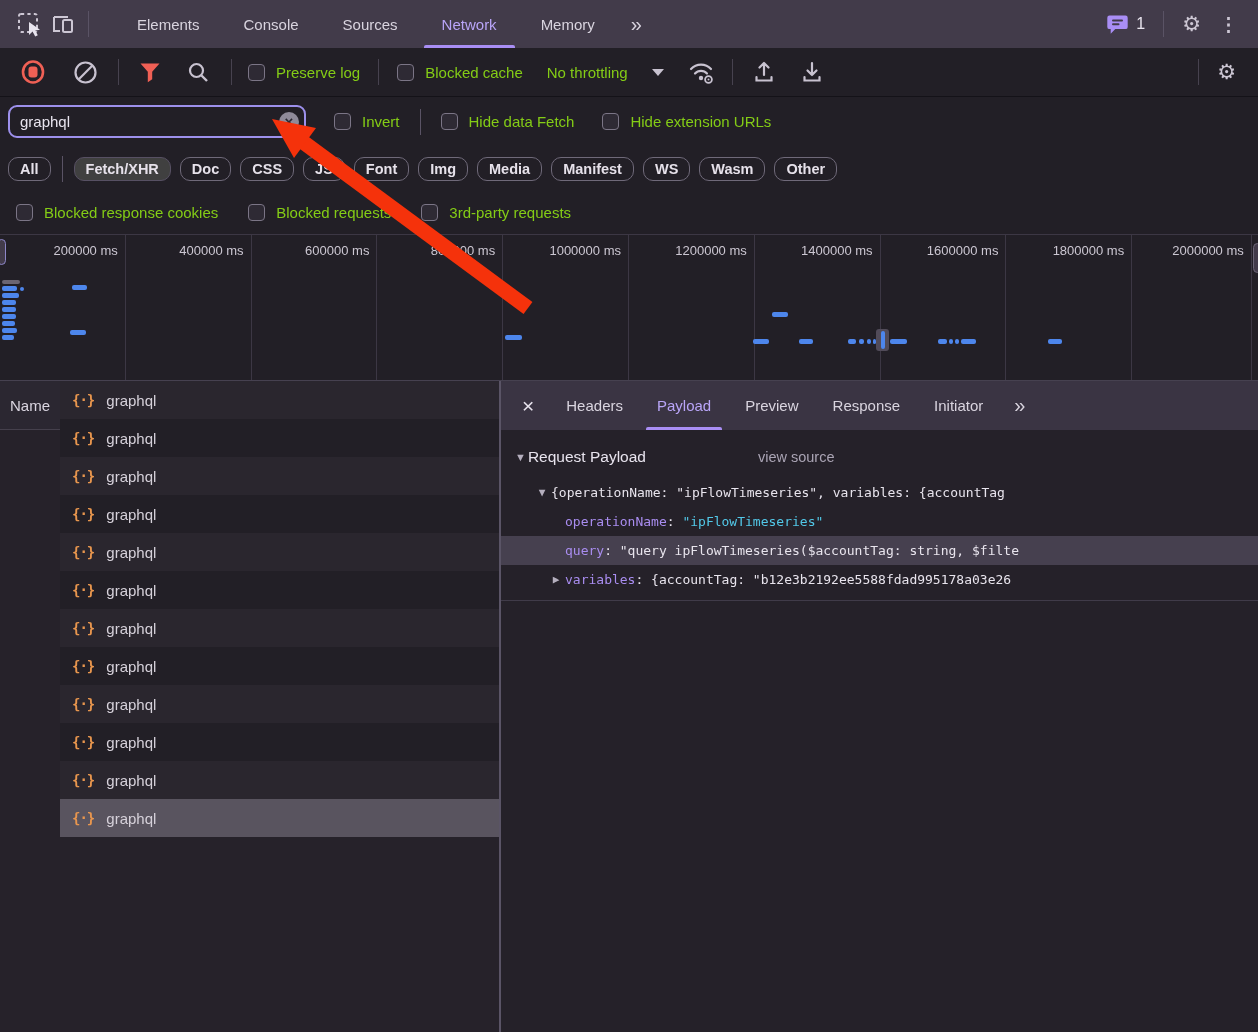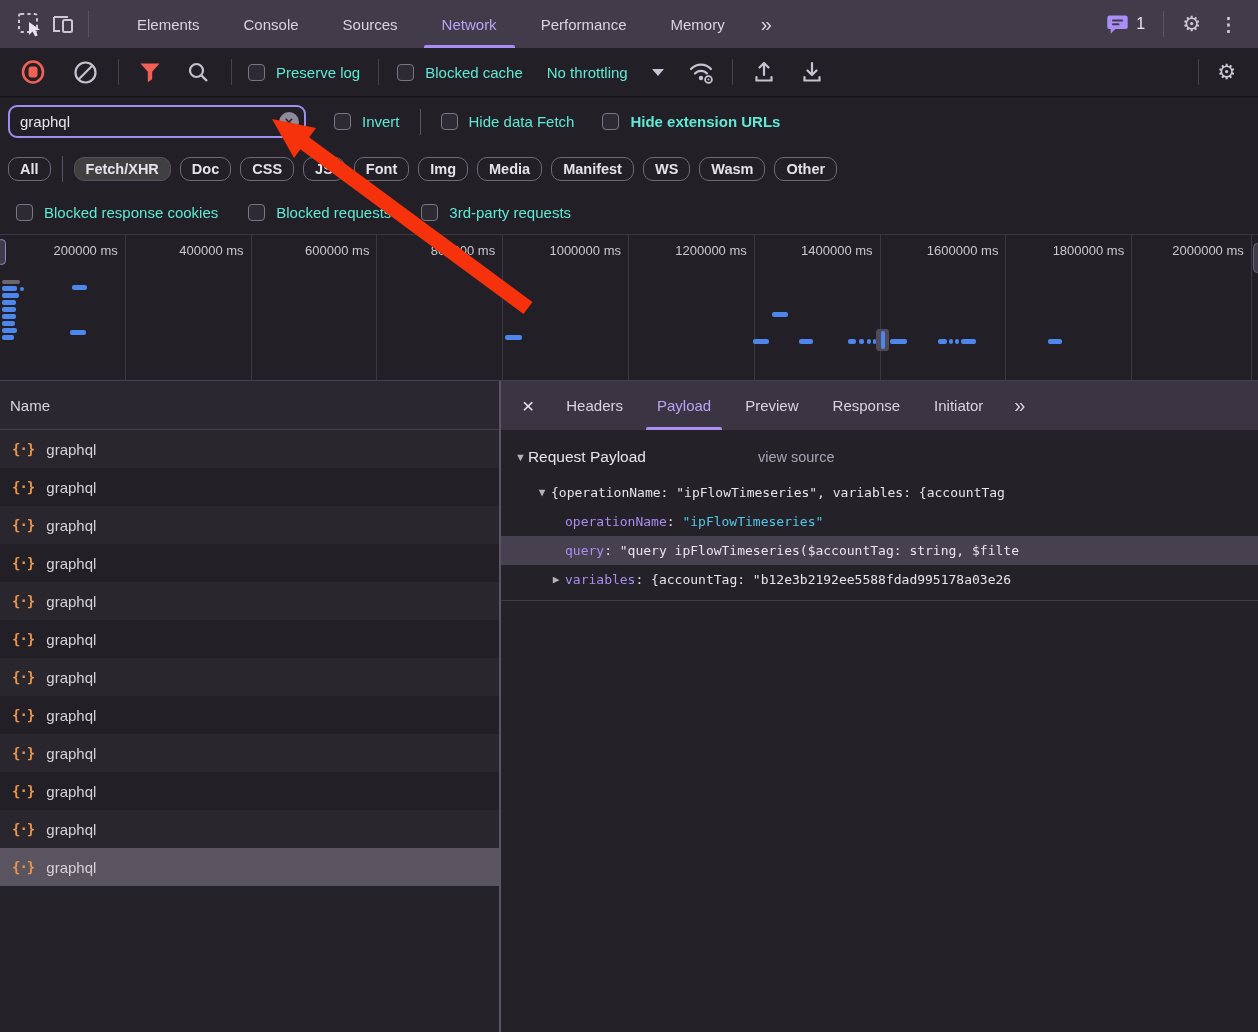--- a/index.html
+++ b/index.html
@@ -18,21 +18,21 @@
   .tab-more { display:flex; align-items:center; padding:0 14px; font-size:20px; color:#d9d4df; cursor:pointer; letter-spacing:-2px; }
   .tabbar-right { margin-left:auto; display:flex; align-items:center; }
   .issues { display:flex; align-items:center; gap:7px; cursor:pointer; margin-right:10px; }
   .issues .count { font-size:16px; color:#e8e4ee; }
   .glyph { color:#cdc7d4; cursor:pointer; text-align:center; }
 
   
   .toolbar { height:49px; background:#221f26; border-bottom:1px solid #141218; display:flex; align-items:center; padding:0 12px; flex:0 0 auto; }
   .toolbar .vdiv { background:#47424f; }
   .cb { width:17px; height:17px; border:1.5px solid #7b7586; border-radius:4px; background:#2e2a34; flex:0 0 auto; cursor:pointer; }
-  .lbl { font-size:15px; color:#5eead4; white-space:nowrap; }
+  .lbl { font-size:15px; color:#84cc16; white-space:nowrap; }
   .ddcaret { width:0; height:0; border-left:6px solid transparent; border-right:6px solid transparent; border-top:7px solid #c8c2d0; margin-left:24px; cursor:pointer; }
 
   
   .filterrow { height:49px; display:flex; align-items:center; padding:0 8px; flex:0 0 auto; }
   .filterbox { position:relative; width:298px; height:33px; flex:0 0 auto; }
   .filterbox input { width:100%; height:100%; background:transparent; border:2px solid #9d90ec; border-radius:9px; color:#e8e4ee; font-size:15px; padding:0 34px 0 10px; outline:none; font-family:"Liberation Sans",sans-serif; }
   .clearbtn { position:absolute; right:7px; top:50%; transform:translateY(-50%); width:20px; height:20px; border-radius:50%; background:#8f8a99; color:#2a2730; font-size:15px; line-height:19px; text-align:center; cursor:pointer; font-weight:bold; }
 
   
   .chipsrow { height:45px; display:flex; align-items:center; padding:0 8px; gap:9px; flex:0 0 auto; }
@@ -49,21 +49,21 @@
   .tl-section { position:absolute; top:0; bottom:0; border-right:1px solid #3c3744; }
   .tl-label { position:absolute; top:8px; right:7px; font-size:13px; color:#ccc7d2; white-space:nowrap; }
   .tl-mark { position:absolute; border-radius:2px; background:#4d86ec; }
   .tl-mark.gray { background:#6b6572; }
   .tl-selbox { position:absolute; background:#514b59; border-radius:3px; }
   .tl-pill { position:absolute; background:#423b4a; border:1.5px solid #8d86c8; border-radius:5px; }
   .tl-pill.r { border-color:#6a6475; }
 
   
   .main { flex:1; display:flex; min-height:0; }
-  .list { width:501px; flex:0 0 auto; background:#26222a; border-right:2px solid #5a5466; display:flex; flex-direction:column; }
+  .list { width:501px; flex:0 0 auto; background:#26222a; border-right:2px solid #5a5466; display:flex; flex-direction:row; }
   .list-header { height:49px; background:#2b2731; border-bottom:1px solid #45404c; display:flex; align-items:center; padding:0 10px; font-size:15px; color:#dad5e0; flex:0 0 auto; }
   .rows { flex:1; overflow:hidden; }
   .row { height:38px; display:flex; align-items:center; padding:0 12px; cursor:pointer; }
   .row.odd { background:#2a262e; }
   .row.even { background:#221f26; }
   .row.selected { background:#59545f; }
   .row .jsonicon { font-family:"DejaVu Sans Mono",monospace; font-size:14px; font-weight:bold; color:#e8964e; margin-right:12px; letter-spacing:-1px; }
   .row .rname { font-size:15px; color:#d6d1da; }
 
   
@@ -112,21 +112,20 @@
         <path d="M4 5 h14 M4 5 v14 h6" fill="none" stroke="#cdc7d4" stroke-width="2"></path>
         <rect x="13" y="8" width="9" height="12" rx="1.5" fill="none" stroke="#cdc7d4" stroke-width="2"></rect>
       </svg>
     </div>
     <div class="vdiv"></div>
     <div class="tabs" id="main-tabs">
         <div class="tab">Elements</div>
         <div class="tab">Console</div>
         <div class="tab">Sources</div>
         <div class="tab active">Network</div>
-        <div class="tab">Performance</div>
         <div class="tab">Memory</div>
       </div>
     <div class="tab-more">»</div>
     <div class="tabbar-right">
       <div class="issues">
         <svg class="ic" width="23" height="21" viewBox="0 0 23 21">
           <path d="M3.5 1.5 h16 a2.2 2.2 0 0 1 2.2 2.2 v9.2 a2.2 2.2 0 0 1 -2.2 2.2 h-10.2 l-4.6 4.6 v-4.6 h-1.2 a2.2 2.2 0 0 1 -2.2 -2.2 v-9.2 a2.2 2.2 0 0 1 2.2 -2.2 z" fill="#a98ef5"></path>
           <rect x="6" y="5.4" width="11" height="2" rx="1" fill="#423b4a"></rect>
           <rect x="6" y="9.2" width="7.5" height="2" rx="1" fill="#423b4a"></rect>
         </svg>
@@ -202,21 +201,21 @@
     <div class="filterbox">
       <input type="text" value="graphql" style="">
       <div class="clearbtn">×</div>
     </div>
     <div class="cb" style="margin-left:28px;"></div>
     <span class="lbl" style="margin-left:11px;">Invert</span>
     <div class="vdiv" style="margin:0 20px;"></div>
     <div class="cb"></div>
     <span class="lbl" style="margin-left:11px;">Hide data Fetch</span>
     <div class="cb" style="margin-left:28px;"></div>
-    <span class="lbl" style="margin-left:11px;font-weight:bold;">Hide extension URLs</span>
+    <span class="lbl" style="margin-left:11px;">Hide extension URLs</span>
   </div>
 
   <div class="chipsrow" id="chips">
       <div class="chip">All</div>
       <div class="vdiv"></div>
       <div class="chip active">Fetch/XHR</div>
       <div class="chip">Doc</div>
       <div class="chip">CSS</div>
       <div class="chip">JS</div>
       <div class="chip">Font</div>

